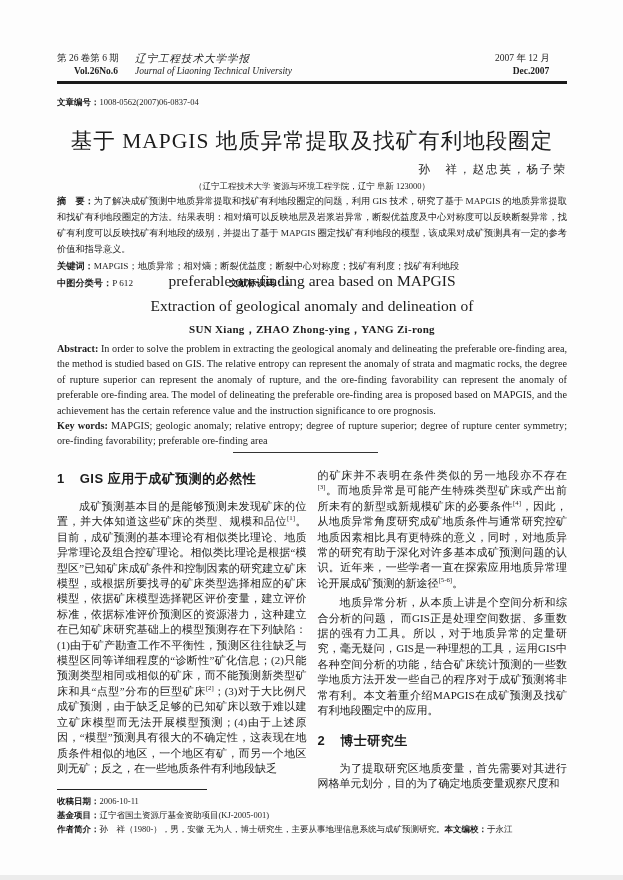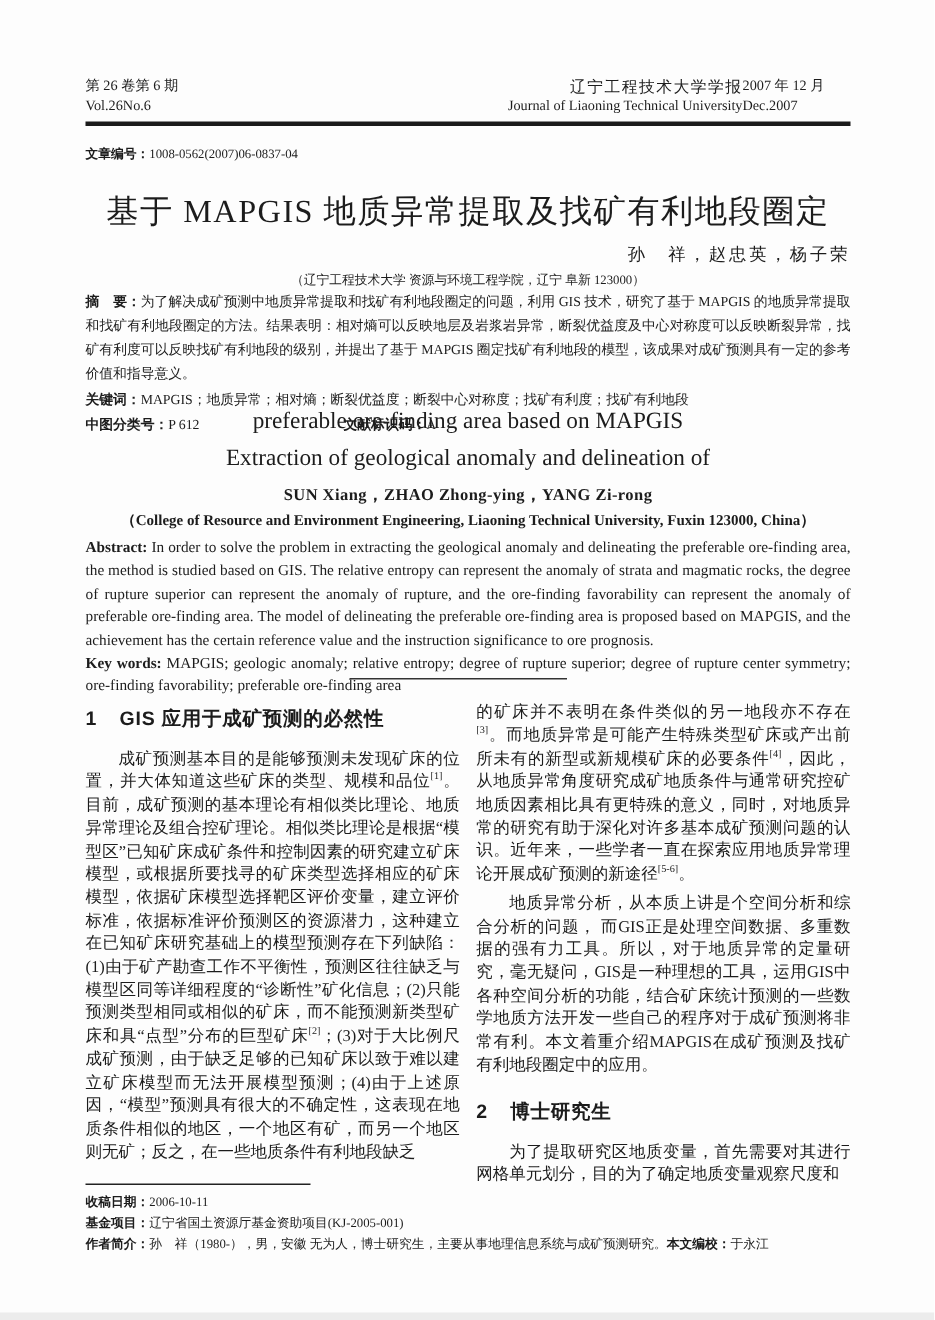--- a/index.html
+++ b/index.html
@@ -9,24 +9,24 @@
     font-family:"Liberation Serif","DejaVu Serif",serif; color:#1c1c1c;
     overflow:hidden;
   }
   b.lbl { font-family:"Liberation Sans","DejaVu Sans",sans-serif; font-weight:bold; }
   sup { font-size:0.62em; vertical-align:super; line-height:0; }
 
   
   .jheader { position:absolute; top:52px; left:57px; width:510px; }
   .jheader-row { display:flex; justify-content:space-between; align-items:flex-start; }
   .jh-left, .jh-right { font-size:9.5px; line-height:13px; white-space:nowrap; }
-  .jh-center { text-align:right; flex:1; }
+  .jh-center { text-align:left; flex:1;font-style:italic; }
   .jh-cn { font-size:10.5px; letter-spacing:1px; line-height:13px; }
   .jh-en { font-size:9.5px; line-height:13px; }
-  .hsplit { display:flex; justify-content:flex-start; width:78px; }
+  .hsplit { display:flex; justify-content:center; width:78px;font-weight:bold; }
   .hsplit.r { width:72px; }
   .jheader-rule { margin-top:3px; height:3px; background:#1b1b1b; }
 
   
   .article-no { position:absolute; top:97px; left:57px; font-size:8.5px; }
   .article-no b { font-size:8.5px; }
   .title-cn { position:absolute; top:126px; left:57px; width:510px; text-align:center;
               font-size:21.5px; letter-spacing:1px; font-weight:500; }
   .authors-cn { position:absolute; top:162px; left:57px; width:510px; text-align:right;
                 font-size:11.5px; letter-spacing:2px; }
@@ -114,21 +114,20 @@
     <p class="cn-kw"><b class="lbl">关键词：</b><span>MAPGIS；地质异常；相对熵；断裂优益度；断裂中心对称度；找矿有利度；找矿有利地段</span></p>
     <p class="cn-clc"><b class="lbl">中图分类号：</b><span>P 612</span><span class="clc-gap"></span><b class="lbl">文献标识码：</b><span>A</span></p>
   </div>
 
   <div class="en-block">
     <div class="title-en">
       <div>preferable ore-finding area based on MAPGIS</div>
       <div>Extraction of geological anomaly and delineation of</div>
     </div>
     <div class="authors-en">SUN Xiang，ZHAO Zhong-ying，YANG Zi-rong</div>
-    <div class="affil-en">（College of Resource and Environment Engineering, Liaoning Technical University, Fuxin 123000, China）</div>
     <p class="en-abstract"><b>Abstract:</b><span> In order to solve the problem in extracting the geological anomaly and delineating the preferable ore-finding area, the method is studied based on GIS. The relative entropy can represent the anomaly of strata and magmatic rocks, the degree of rupture superior can represent the anomaly of rupture, and the ore-finding favorability can represent the anomaly of preferable ore-finding area. The model of delineating the preferable ore-finding area is proposed based on MAPGIS, and the achievement has the certain reference value and the instruction significance to ore prognosis.</span></p>
     <p class="en-kw"><b>Key words:</b><span> MAPGIS; geologic anomaly; relative entropy; degree of rupture superior; degree of rupture center symmetry; ore-finding favorability; preferable ore-finding area</span></p>
   </div>
 
   <div class="mid-divider"></div>
 
   <div class="columns">
     <div class="col col-l">
       <h3 class="sec-head first"><span>1</span><span class="hgap"></span><span>GIS 应用于成矿预测的必然性</span></h3>
       <p class="body-p indent">成矿预测基本目的是能够预测未发现矿床的位置，并大体知道这些矿床的类型、规模和品位<sup>[1]</sup>。目前，成矿预测的基本理论有相似类比理论、地质异常理论及组合控矿理论。相似类比理论是根据“模型区”已知矿床成矿条件和控制因素的研究建立矿床模型，或根据所要找寻的矿床类型选择相应的矿床模型，依据矿床模型选择靶区评价变量，建立评价标准，依据标准评价预测区的资源潜力，这种建立在已知矿床研究基础上的模型预测存在下列缺陷：(1)由于矿产勘查工作不平衡性，预测区往往缺乏与模型区同等详细程度的“诊断性”矿化信息；(2)只能预测类型相同或相似的矿床，而不能预测新类型矿床和具“点型”分布的巨型矿床<sup>[2]</sup>；(3)对于大比例尺成矿预测，由于缺乏足够的已知矿床以致于难以建立矿床模型而无法开展模型预测；(4)由于上述原因，“模型”预测具有很大的不确定性，这表现在地质条件相似的地区，一个地区有矿，而另一个地区则无矿；反之，在一些地质条件有利地段缺乏</p>

